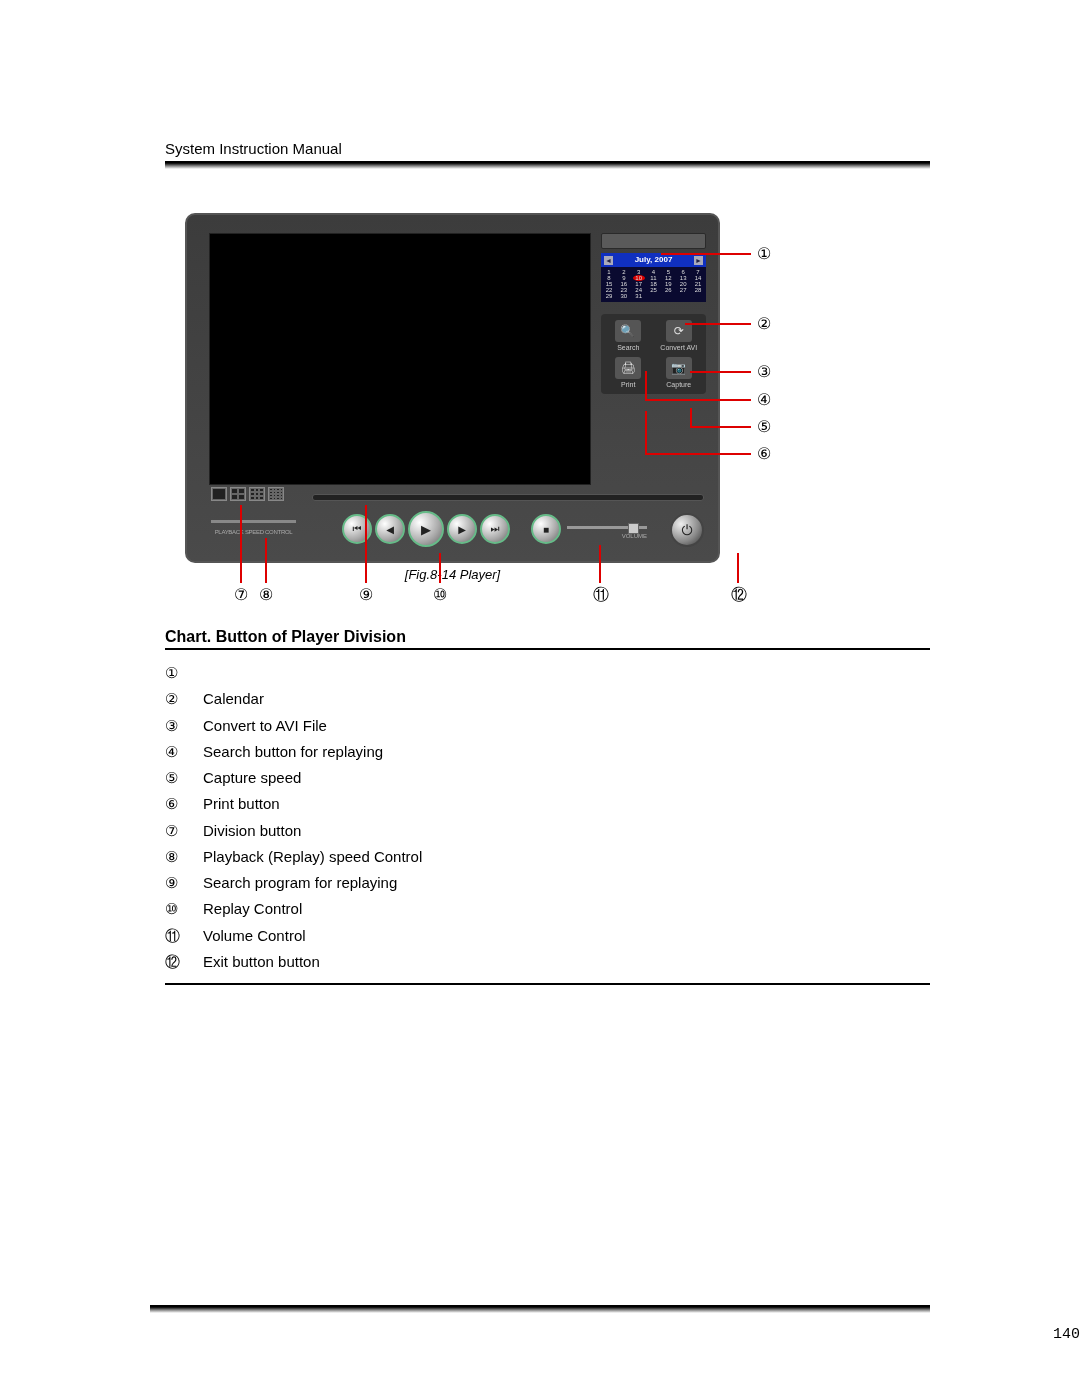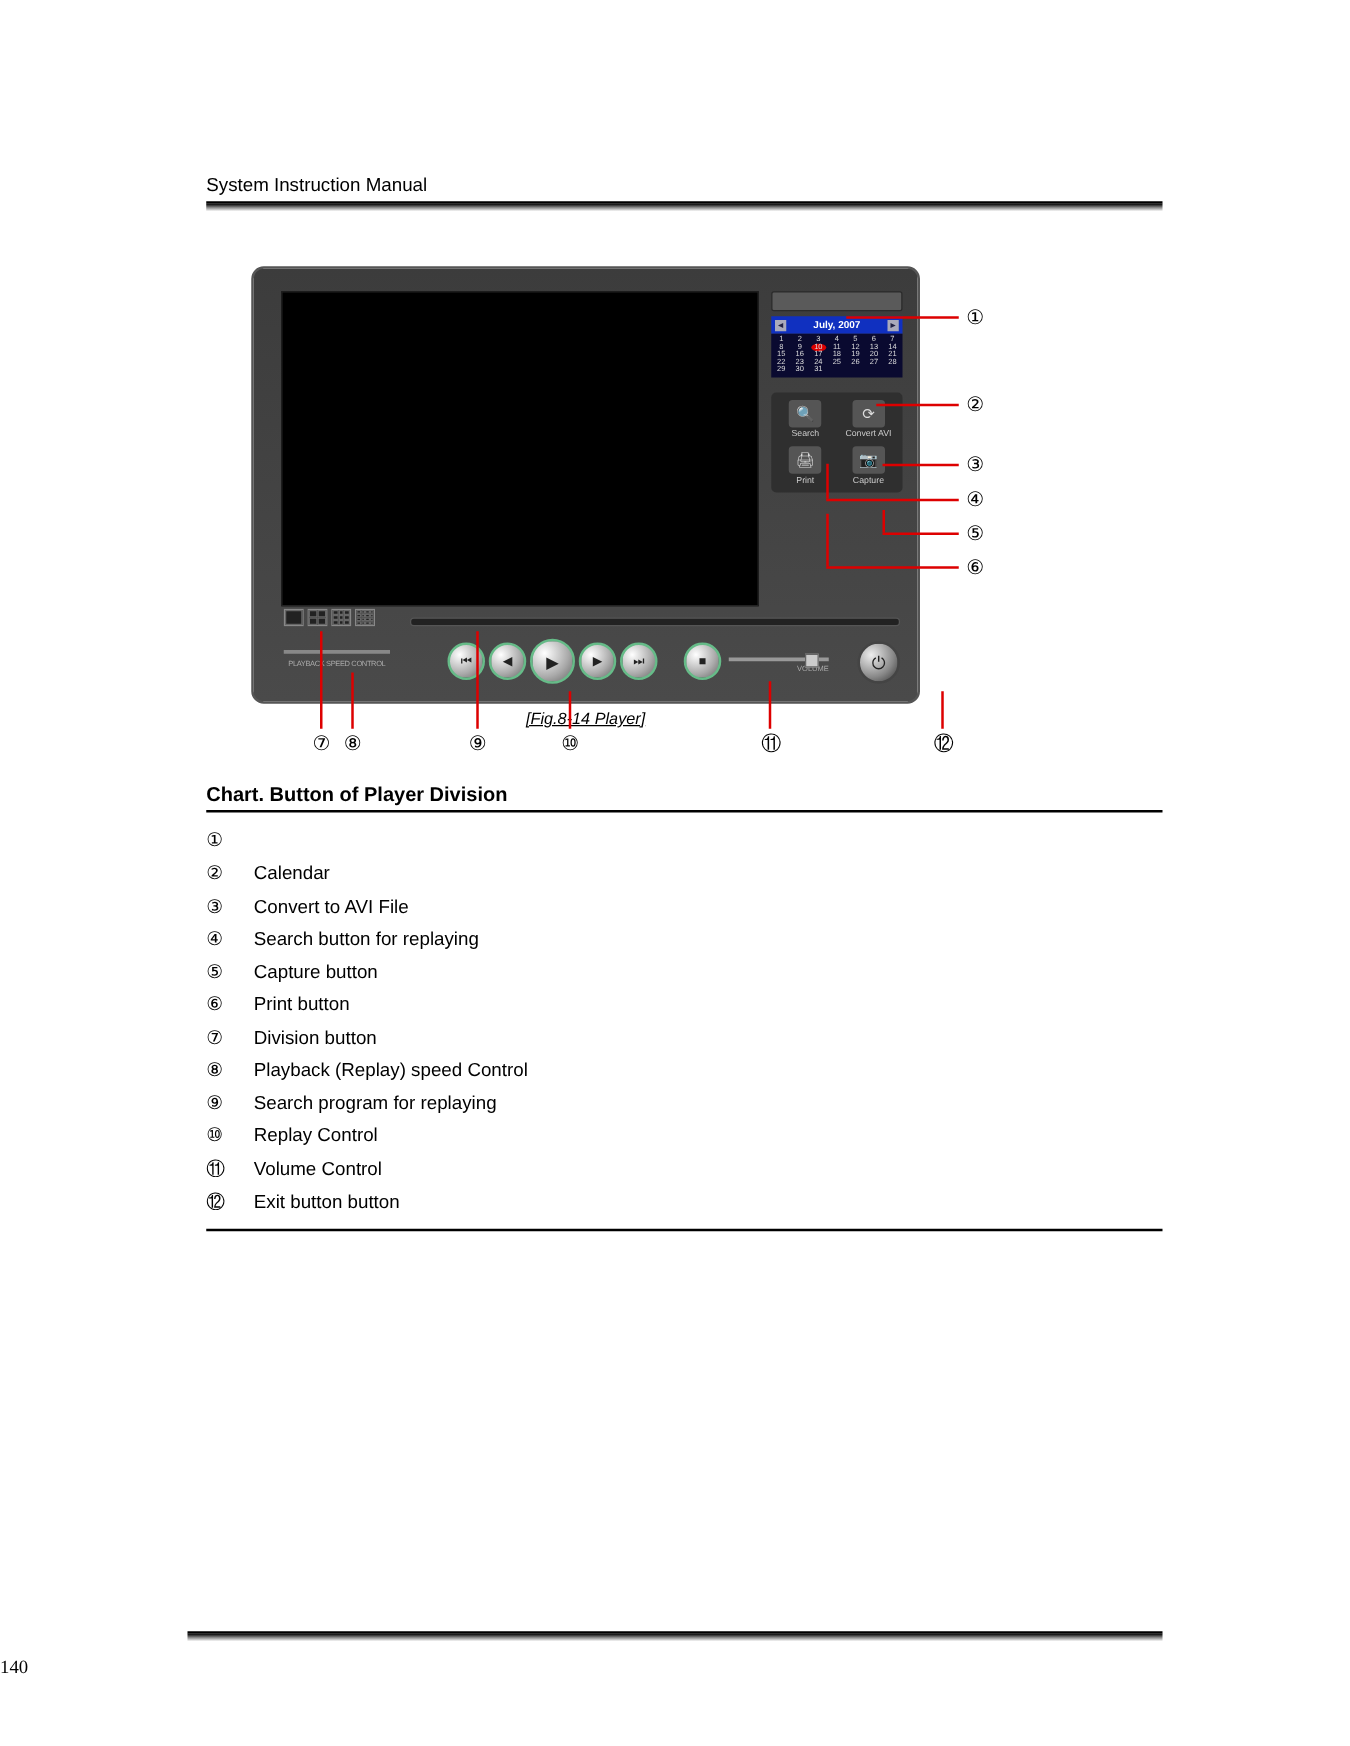--- a/index.html
+++ b/index.html
@@ -35,23 +35,22 @@
     padding-left: 18px;
     color: #fff;
     font-weight: bold;
     font-size: 18px;
     letter-spacing: 0.5px;
   }
   
   .figure-wrap {
     margin-top: 44px;
     width: 620px;
-    margin-left: 36px;
+    margin-left: 20px;
     position: relative;
-    text-decoration: underline;
   }
   .player-shell {
     width: 535px;
     height: 350px;
     border-radius: 10px;
     background: linear-gradient(#3c3c3c, #4a4a4a);
     border: 2px solid #555;
     box-sizing: border-box;
     position: relative;
     overflow: hidden;
@@ -234,22 +233,22 @@
   .legend-row .num { width: 20px; }
   .bottom-rule {
     position:absolute;
     left:150px; right:150px;
     bottom: 84px;
   }
   .page-num {
     position:absolute;
     bottom: 54px;
     left:0; right:0;
-    text-align:left;
-    font-family: Liberation Serif, serif;
+    text-align:right;
+    font-family: Liberation Mono, monospace;
     font-size: 15px;
   }
 </style>
 </head>
 <body>
 
 <div class="page">
   <div class="header-text">System Instruction Manual</div>
   <hr class="hr-thin">
   <div class="hr-grad"></div>
@@ -458,21 +457,21 @@
       <div class="legend-row">
         <div class="num">③</div>
         <div>Convert to AVI File</div>
       </div>
       <div class="legend-row">
         <div class="num">④</div>
         <div>Search button for replaying</div>
       </div>
       <div class="legend-row">
         <div class="num">⑤</div>
-        <div>Capture button</div>
+        <div>Capture speed</div>
       </div>
       <div class="legend-row">
         <div class="num">⑥</div>
         <div>Print button</div>
       </div>
       <div class="legend-row">
         <div class="num">⑦</div>
         <div>Division button</div>
       </div>
       <div class="legend-row">

